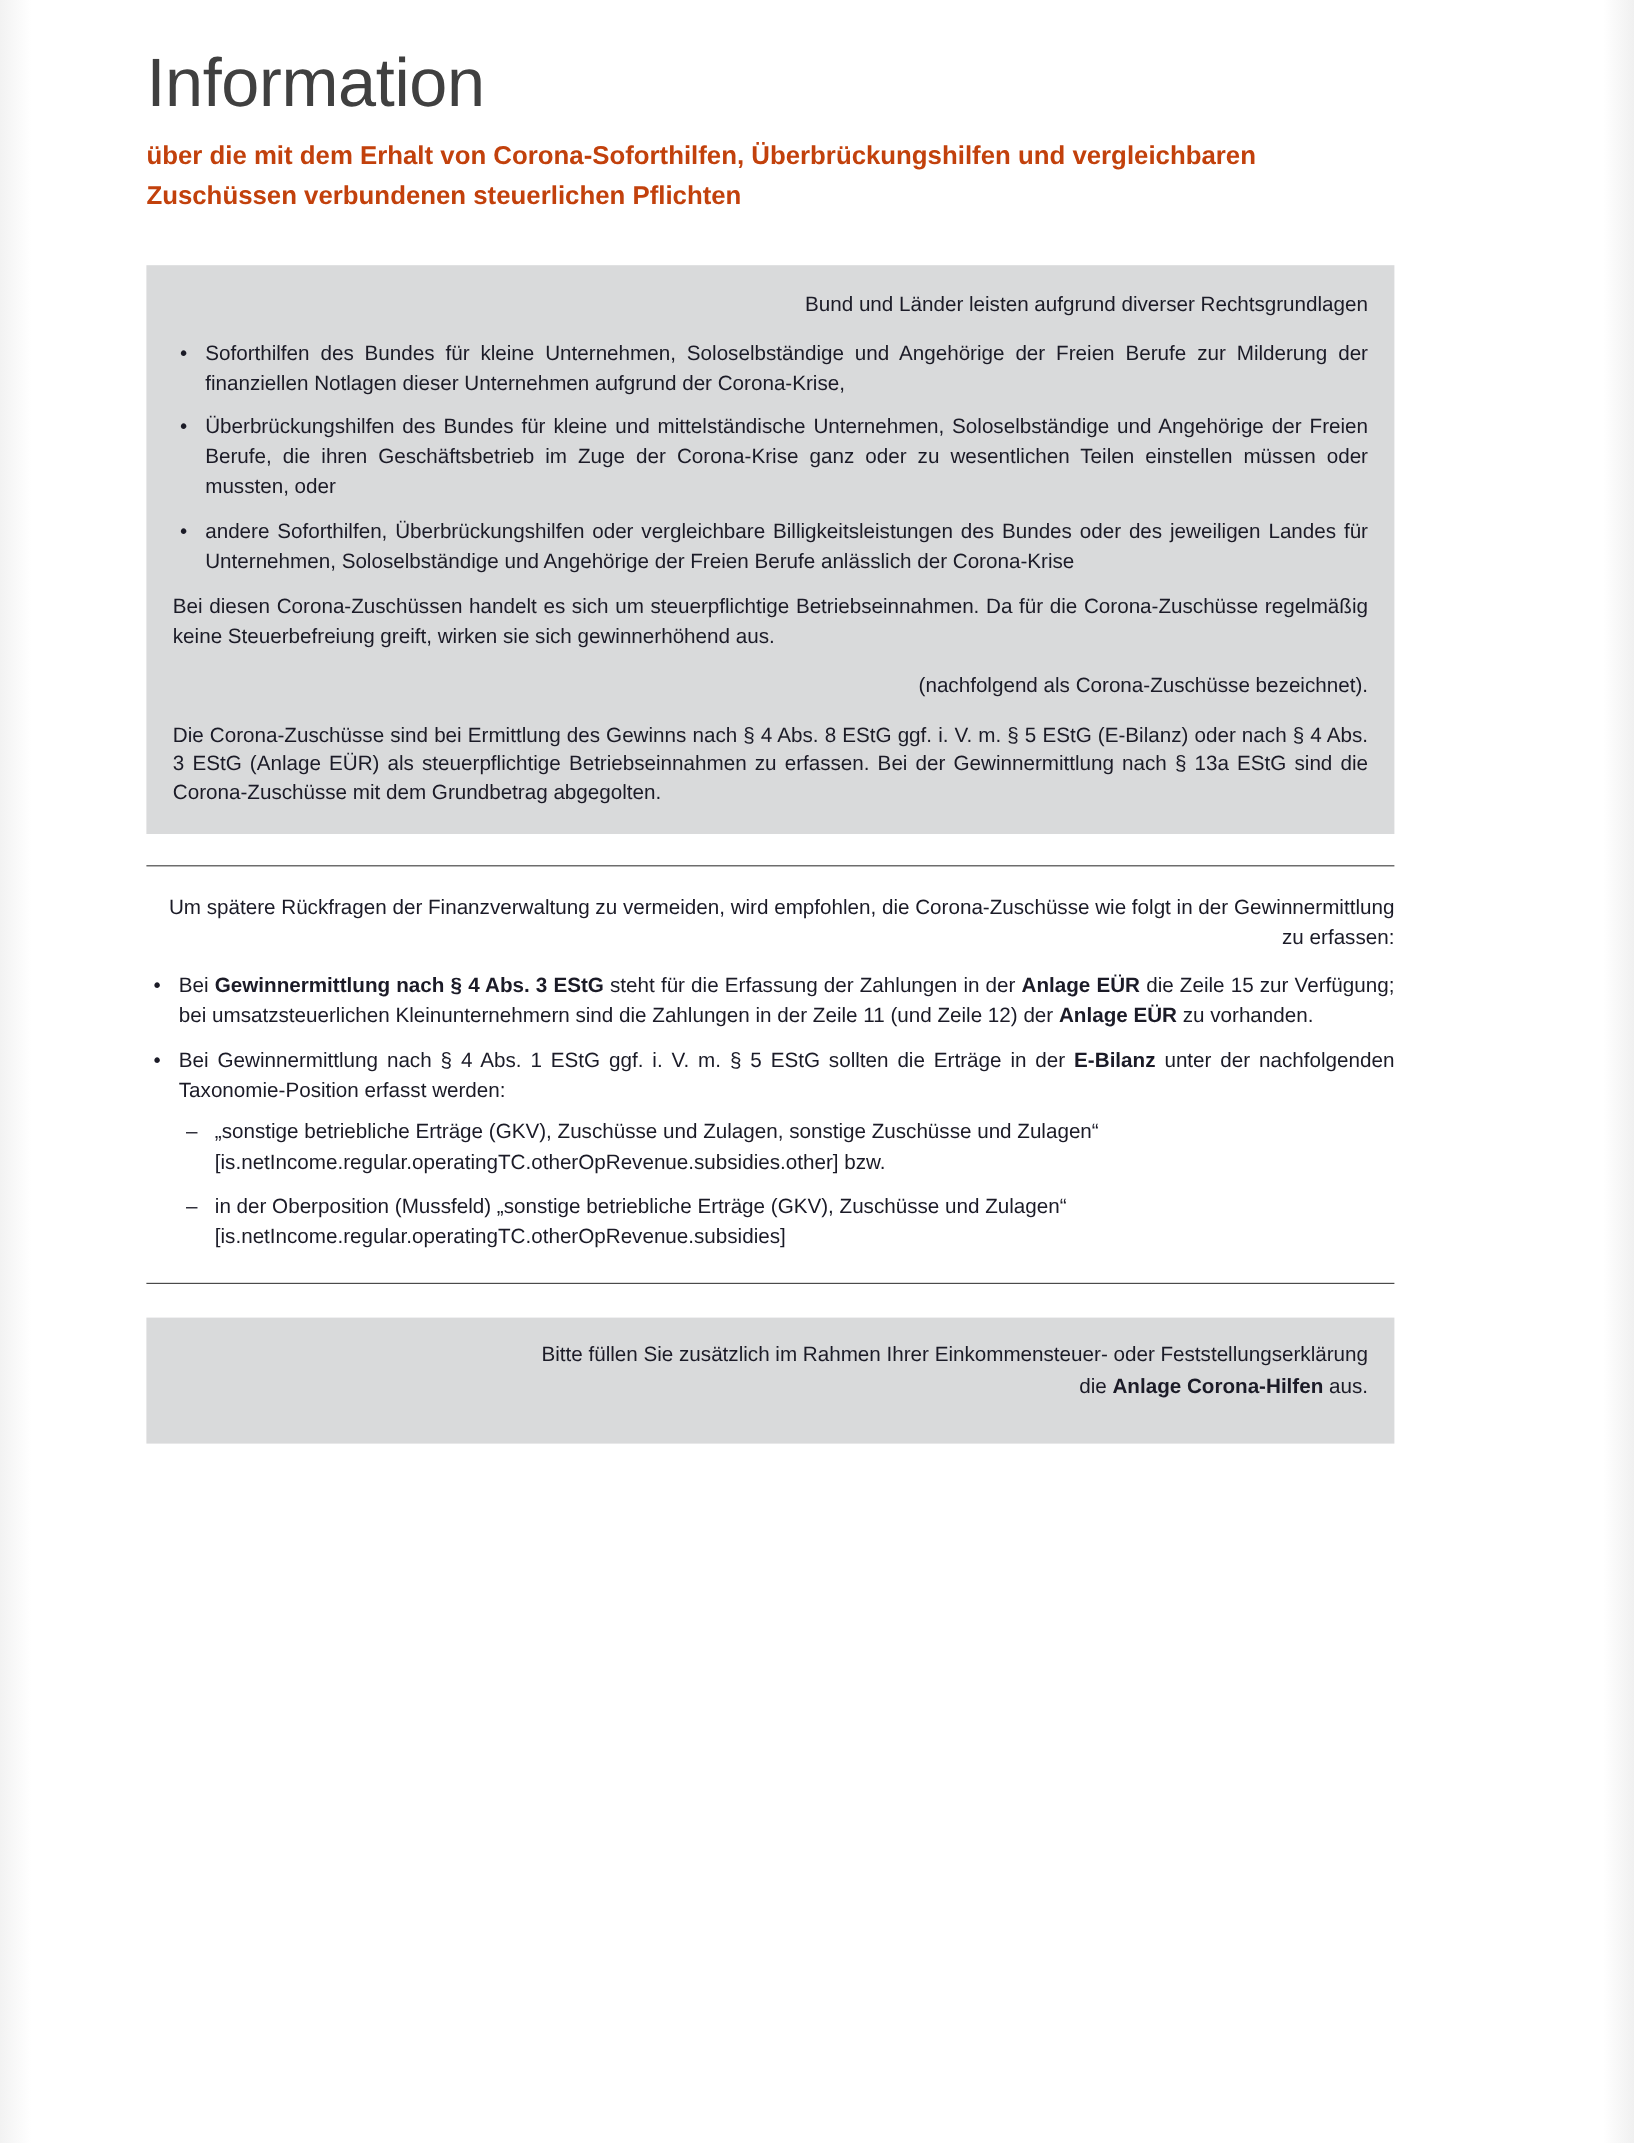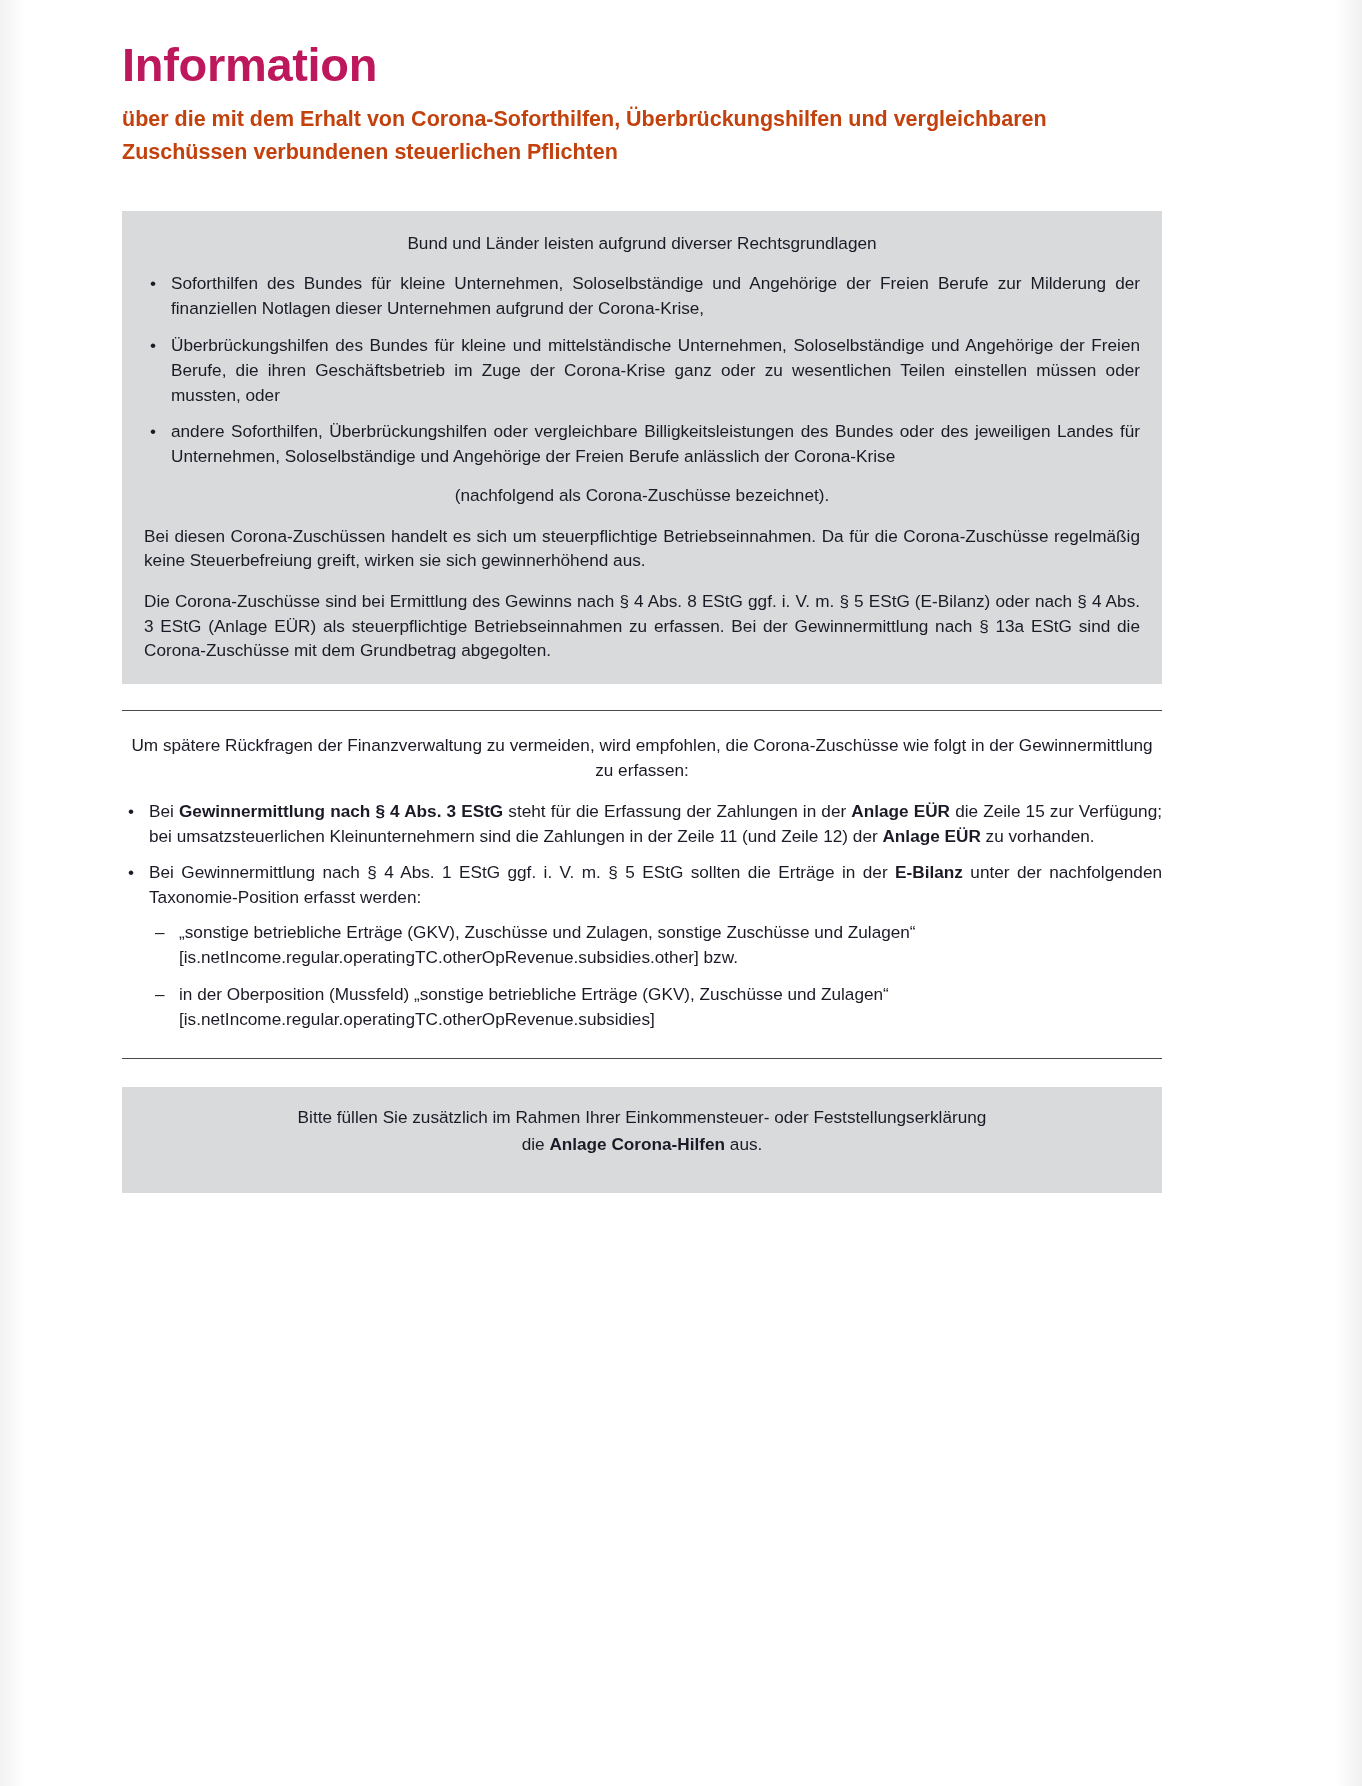--- a/index.html
+++ b/index.html
@@ -25,26 +25,26 @@
       linear-gradient(to right, #f2f2f2 0px, #ffffff 26px, #ffffff 1336px, #f0f0f0 1362px),
       linear-gradient(to bottom, #ffffff 0px, #ffffff 1700px, #f6f6f6 1786px);
   }
   .content {
     position: absolute;
     left: 122px;
     top: 40px;
     width: 1040px;
   }
   h1.doc-title {
-    font-size: 47px;
-    font-weight: bold;
+    font-size: 57px;
+    font-weight: normal;
     letter-spacing: -0.3px;
     margin: 0 0 14px 0;
     line-height: 1.05;
-    color: #be185d;
+    color: #404040;
   }
   .doc-subtitle {
     font-size: 21.5px;
     font-weight: bold;
     line-height: 1.52;
     margin: 0;
     color: #c2410c;
     max-width: 965px;
   }
 
@@ -59,21 +59,21 @@
     padding: 18px 22px 36px 22px;
   }
 
   p.para {
     margin: 0 0 16px 0;
     font-size: 17.2px;
     line-height: 1.44;
     text-align: justify;
   }
   p.para:last-child { margin-bottom: 0; }
-  p.lead { text-align: center; }
+  p.lead { text-align: right; }
   p.tight { line-height: 1.42; }
 
   ul.bul {
     list-style: none;
     margin: 0 0 14px 0;
     padding: 0;
   }
   ul.bul > li {
     position: relative;
     padding-left: 27px;
@@ -142,22 +142,22 @@
       <li>
         <span class="dot">•</span>
         <span>Überbrückungshilfen des Bundes für kleine und mittelständische Unternehmen, Soloselbständige und Angehörige der Freien Berufe, die ihren Geschäftsbetrieb im Zuge der Corona-Krise ganz oder zu wesentlichen Teilen einstellen müssen oder mussten, oder</span>
       </li>
       <li>
         <span class="dot">•</span>
         <span>andere Soforthilfen, Überbrückungshilfen oder vergleichbare Billigkeitsleistungen des Bundes oder des jeweiligen Landes für Unternehmen, Soloselbständige und Angehörige der Freien Berufe anlässlich der Corona-Krise</span>
       </li>
     </ul>
 
+    <p class="para">Bei diesen Corona-Zuschüssen handelt es sich um steuerpflichtige Betriebseinnahmen. Da für die Corona-Zuschüsse regelmäßig keine Steuerbefreiung greift, wirken sie sich gewinnerhöhend aus.</p>
     <p class="para lead">(nachfolgend als Corona-Zuschüsse bezeichnet).</p>
-    <p class="para">Bei diesen Corona-Zuschüssen handelt es sich um steuerpflichtige Betriebseinnahmen. Da für die Corona-Zuschüsse regelmäßig keine Steuerbefreiung greift, wirken sie sich gewinnerhöhend aus.</p>
     <p class="para tight">Die Corona-Zuschüsse sind bei Ermittlung des Gewinns nach § 4 Abs. 8 EStG ggf. i. V. m. § 5 EStG (E-Bilanz) oder nach § 4 Abs. 3 EStG (Anlage EÜR) als steuerpflichtige Betriebseinnahmen zu erfassen. Bei der Gewinnermittlung nach § 13a EStG sind die Corona-Zuschüsse mit dem Grundbetrag abgegolten.</p>
   </div>
 
   <hr class="rule">
 
   <div class="section" style="margin-top:0">
 
     <p class="para lead">Um spätere Rückfragen der Finanzverwaltung zu vermeiden, wird empfohlen, die Corona-Zuschüsse wie folgt in der Gewinnermittlung zu erfassen:</p>
 
     <ul class="bul">

